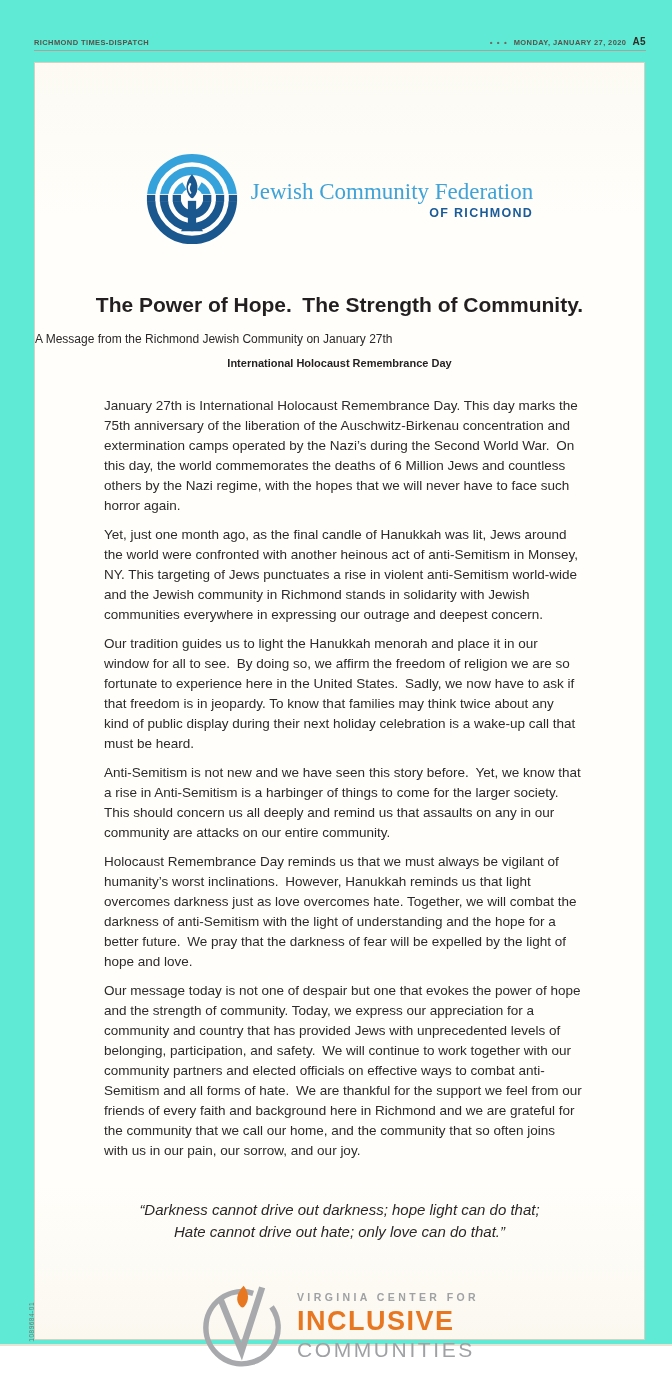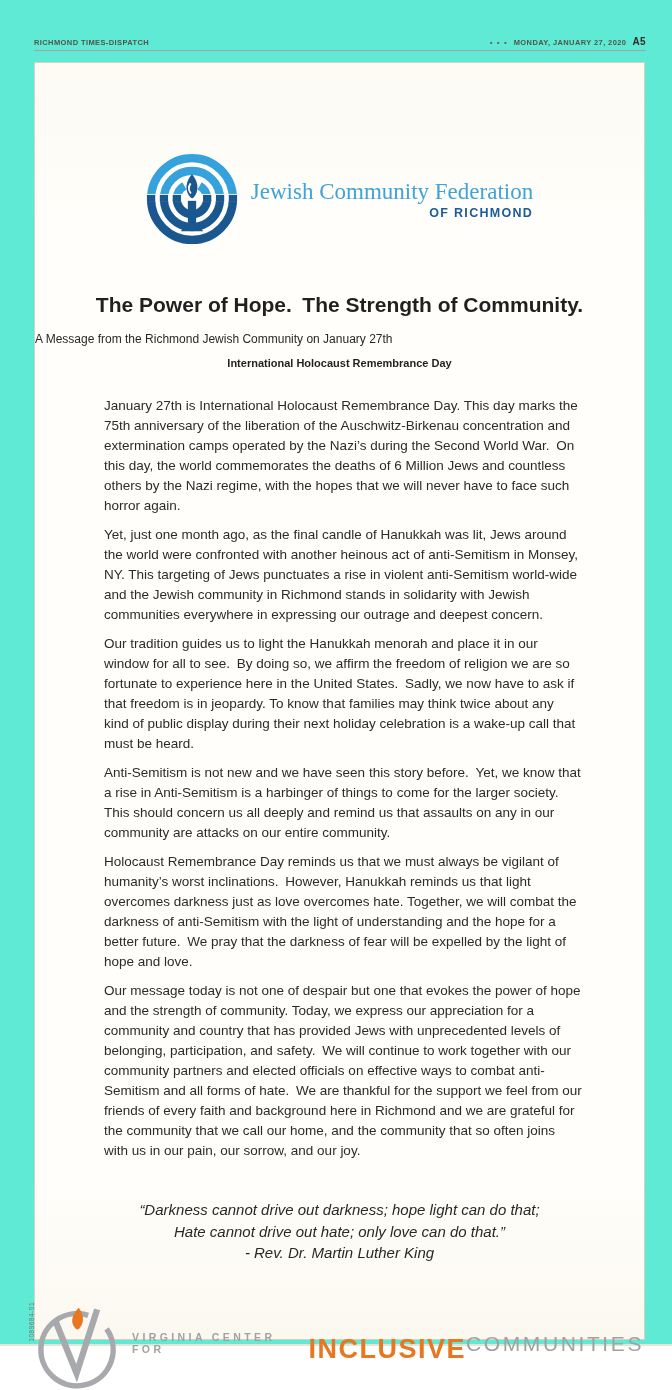--- a/index.html
+++ b/index.html
@@ -33,21 +33,21 @@
   
   .body-copy { margin-top:27px; padding:0 62px 0 69px; }
   .body-copy p { font-size:13.5px; line-height:20px; color:#2e2a2b; margin-bottom:9px; }
 
   
   .quote { text-align:center; margin-top:38px; font-style:italic; font-size:15px; line-height:21.5px; color:#2b2728; }
 
   
   .vcic-logo { margin-top:42px; display:flex; justify-content:center; align-items:center; gap:13px; }
   .vcic-icon { width:84px; height:84px; flex:0 0 auto; }
-  .vcic-text { display:flex; align-items:flex-start; }
+  .vcic-text { display:flex; flex-direction:column; align-items:flex-start; }
   .vcic-line1 { font-size:10.5px; letter-spacing:3.4px; color:#9fa1a4; font-weight:bold; }
   .vcic-line2 { font-size:27px; letter-spacing:1.5px; color:#e87722; font-weight:bold; margin-top:3px; }
   .vcic-line3 { font-size:21px; letter-spacing:2.6px; color:#9fa1a4; margin-top:1px; }
 
   
   .slug { position:absolute; left:28px; top:1302px; font-size:6.5px; color:#7a766e;
           writing-mode:vertical-rl; transform:rotate(180deg); letter-spacing:0.5px; }
 </style>
 </head>
 <body>
@@ -113,21 +113,20 @@
       <p>Yet, just one month ago, as the final candle of Hanukkah was lit, Jews around the world were confronted with another heinous act of anti-Semitism in Monsey, NY. This targeting of Jews punctuates a rise in violent anti-Semitism world-wide and the Jewish community in Richmond stands in solidarity with Jewish communities everywhere in expressing our outrage and deepest concern.</p>
       <p>Our tradition guides us to light the Hanukkah menorah and place it in our window for all to see. By doing so, we affirm the freedom of religion we are so fortunate to experience here in the United States. Sadly, we now have to ask if that freedom is in jeopardy. To know that families may think twice about any kind of public display during their next holiday celebration is a wake-up call that must be heard.</p>
       <p>Anti-Semitism is not new and we have seen this story before. Yet, we know that a rise in Anti-Semitism is a harbinger of things to come for the larger society. This should concern us all deeply and remind us that assaults on any in our community are attacks on our entire community.</p>
       <p>Holocaust Remembrance Day reminds us that we must always be vigilant of humanity’s worst inclinations. However, Hanukkah reminds us that light overcomes darkness just as love overcomes hate. Together, we will combat the darkness of anti-Semitism with the light of understanding and the hope for a better future. We pray that the darkness of fear will be expelled by the light of hope and love.</p>
       <p>Our message today is not one of despair but one that evokes the power of hope and the strength of community. Today, we express our appreciation for a community and country that has provided Jews with unprecedented levels of belonging, participation, and safety. We will continue to work together with our community partners and elected officials on effective ways to combat anti-Semitism and all forms of hate. We are thankful for the support we feel from our friends of every faith and background here in Richmond and we are grateful for the community that we call our home, and the community that so often joins with us in our pain, our sorrow, and our joy.</p>
     </div>
 
     <div class="quote">
       <div>“Darkness cannot drive out darkness; hope light can do that;</div>
       <div>Hate cannot drive out hate; only love can do that.”</div>
-      <div>- Rev. Dr. Martin Luther King</div>
     </div>
 
     <div class="vcic-logo">
       <svg class="vcic-icon" viewBox="0 0 100 100">
 
         <path d="M 85.2 27.3 A 43 43 0 1 1 63.3 11.1" fill="none" stroke="#a7a9ac" stroke-width="6.5"></path>
 
         <path d="M 24 17 L 49.5 80 L 74 4" fill="none" stroke="#a7a9ac" stroke-width="7.5"></path>
 
         <path d="M 52 2 C 43.5 11 41.5 20 48.5 27 C 49.7 28.2 51.5 28.2 52.6 27 C 59.5 19.5 58 9.5 52 2 Z" fill="#e87722"></path>

